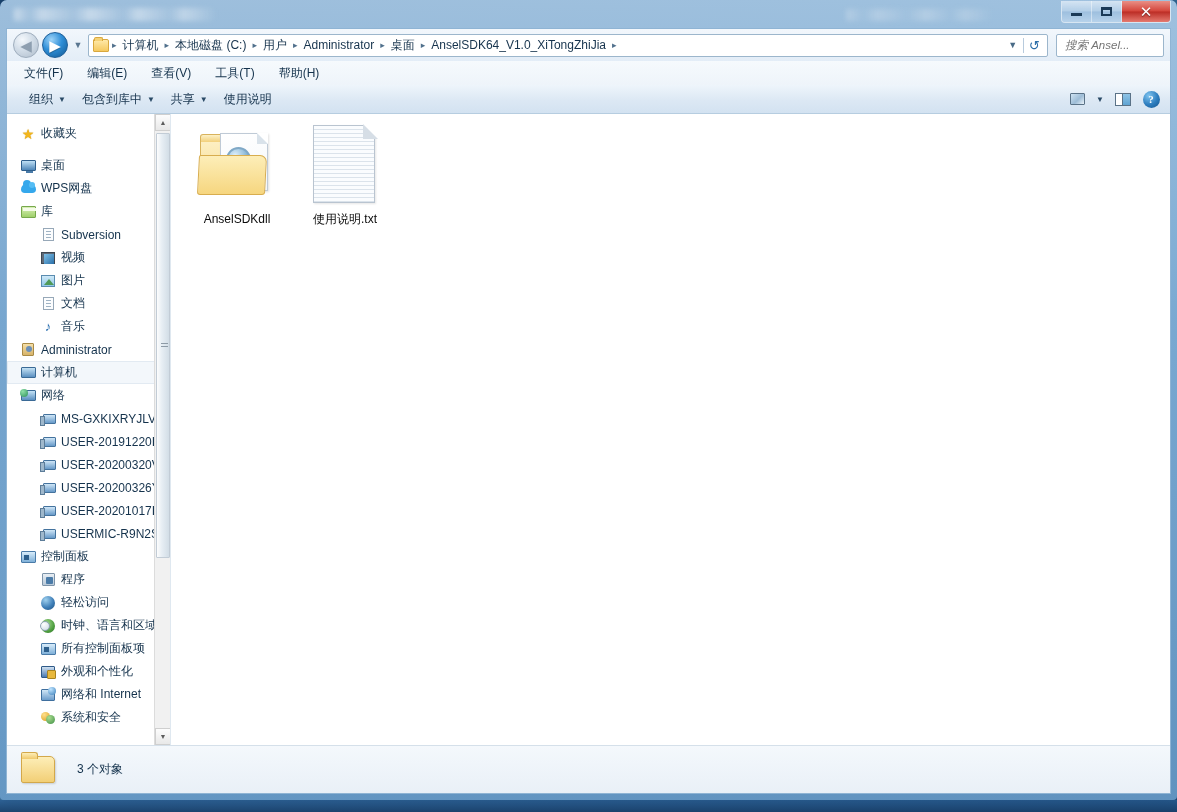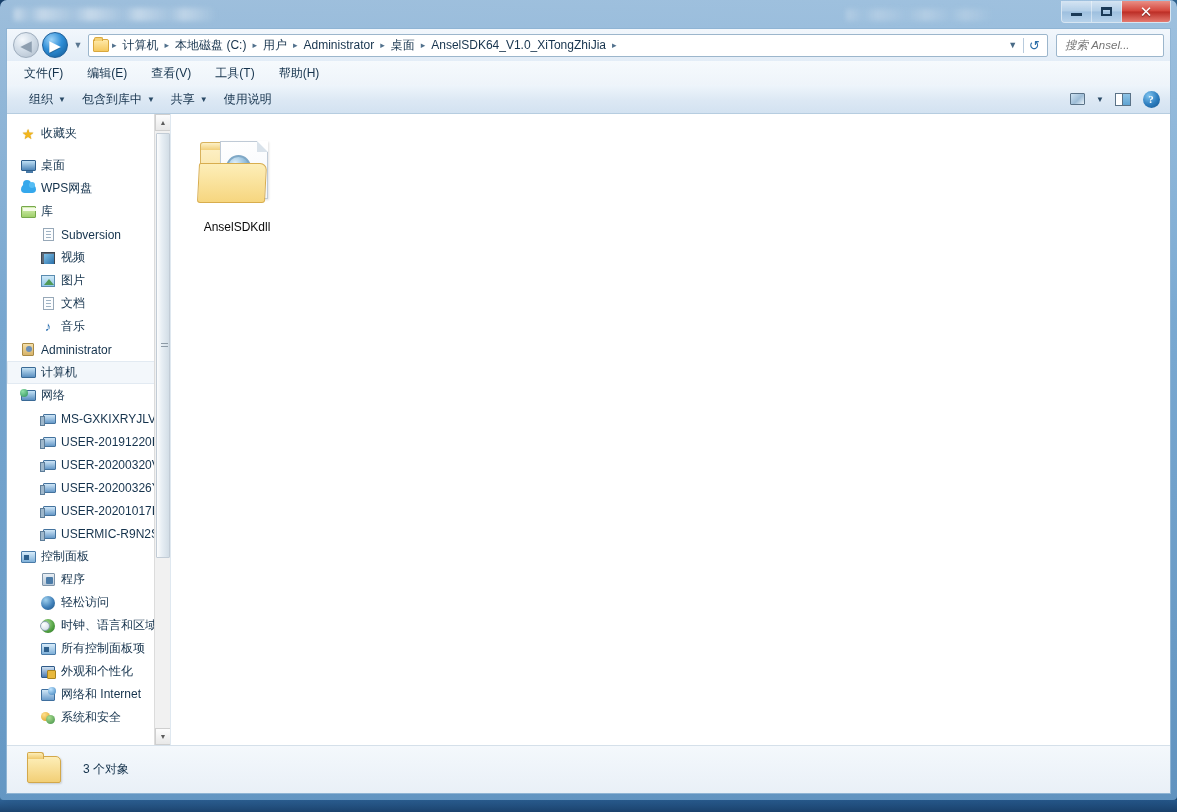--- a/index.html
+++ b/index.html
@@ -332,21 +332,21 @@
     position: absolute; left: 4px; top: 50%;
     width: 7px; height: 6px;
     margin-top: -3px;
     background: repeating-linear-gradient(180deg, #8d9aa6 0 1px, transparent 1px 3px);
   }
 
   
   #content {
     flex: 1;
     background: #fff;
-    padding: 14px 0 0 14px;
+    padding: 6px 0 0 14px;
     display: flex;
     align-content: flex-start;
     flex-wrap: wrap;
   }
   .fileitem {
     width: 104px;
     margin-right: 4px;
     padding: 4px 2px;
     display: flex; flex-direction: column; align-items: center;
     cursor: default;
@@ -455,21 +455,21 @@
     border-style: solid;
     border-color: #d6dee6 #ffffff;
   }
 
   
   #statusbar {
     height: 48px;
     background: linear-gradient(180deg,#f4f8fc 0%, #e9f0f7 100%);
     border-top: 1px solid #d5e0ea;
     display: flex; align-items: center;
-    padding-left: 20px;
+    padding-left: 14px;
     gap: 22px;
   }
   .sb-folder {
     width: 34px; height: 27px;
     background: linear-gradient(180deg,#fdeeb8 0%, #f2cf76 100%);
     border: 1px solid #d3a84a;
     border-radius: 2px 5px 2px 2px;
     position: relative;
     box-shadow: 1px 1px 2px rgba(0,0,0,0.15);
   }
@@ -770,20 +770,29 @@
               <span class="f-paper"></span>
               <span class="gear1"></span>
               <span class="gear2"></span>
               <span class="f-front"></span>
             </div>
           </div>
           <div class="fname">AnselSDKdll</div>
         </div>
 
 
+        <div class="fileitem">
+          <div class="ficon">
+            <div class="txt-ico">
+              <span class="txt-base"></span>
+              <span class="txt-fold"></span>
+            </div>
+          </div>
+          <div class="fname">使用说明.txt</div>
+        </div>
 
       </div>
     </div>
 
     <div id="statusbar">
       <span class="sb-folder"></span>
       <span id="status-text">3 个对象</span>
     </div>
 
   </div>

